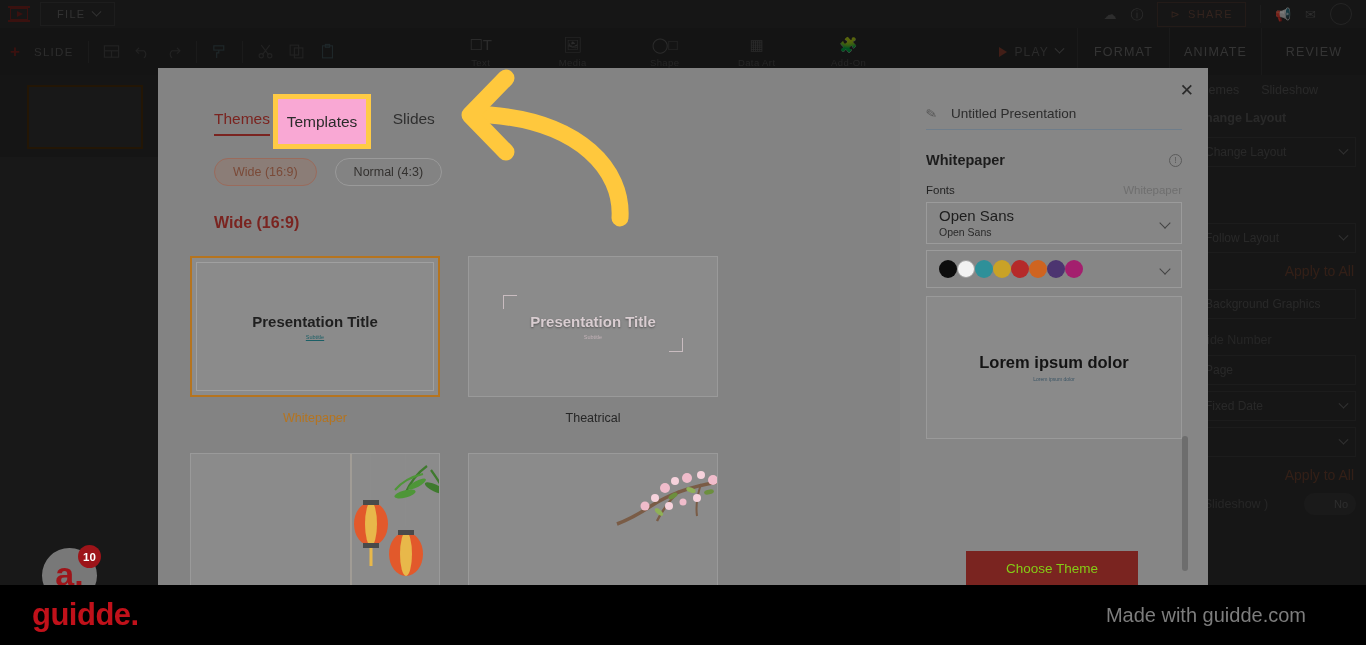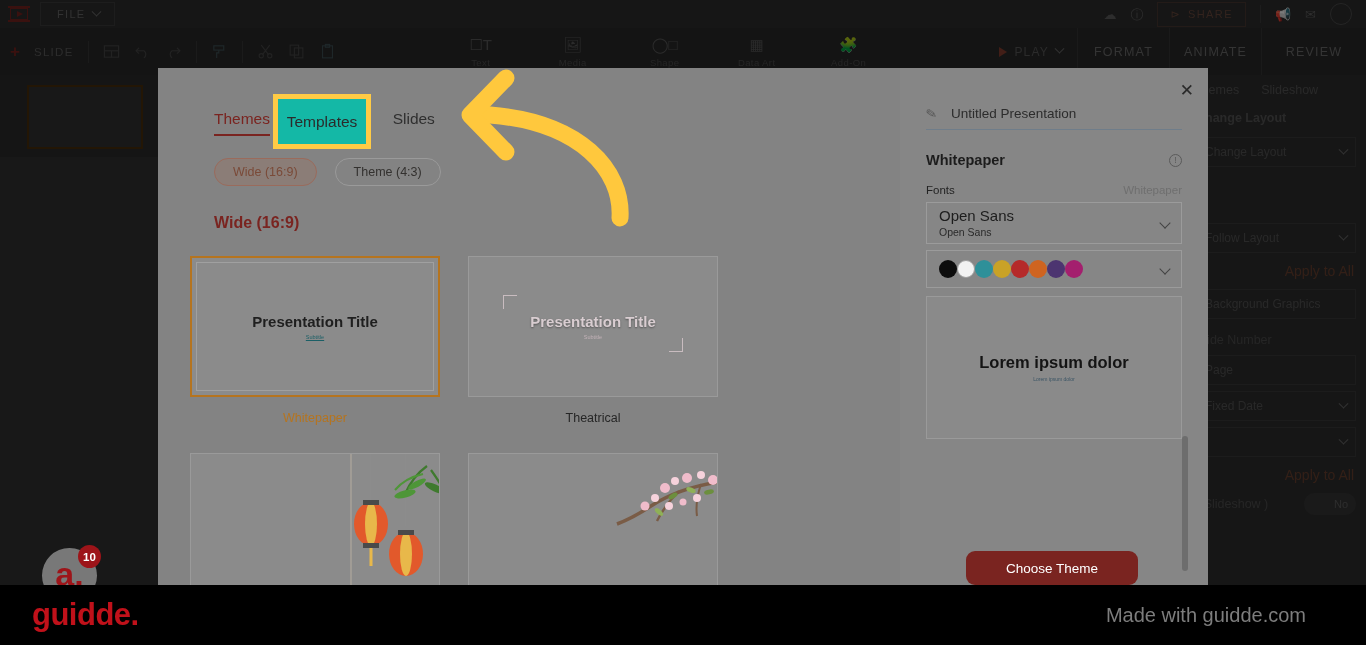--- a/index.html
+++ b/index.html
@@ -118,21 +118,21 @@
   }
 
   .tabs { display: flex; gap: 26px; padding: 42px 0 0 56px; position: relative; }
   .tab { font-size: 15.5px; color: #2f2f2f; padding-bottom: 8px; position: relative; }
   .tab.active { color: #7a2420; }
   .tab.active::after {
     content:''; position: absolute; left: 0; right: 0; bottom: 0; height: 2px; background: #7a2420;
   }
   .tab-hl {
     position: absolute; left: 115px; top: 26px; width: 98px; height: 55px;
-    background: #14b8a6; border: 5px solid #ffcb45; box-sizing: border-box;
+    background: #f9a8d4; border: 5px solid #ffcb45; box-sizing: border-box;
     display: flex; align-items: center; justify-content: center;
     font-size: 15.5px; color: #2b2b2b;
   }
 
   .chips { display: flex; gap: 18px; padding: 22px 0 0 56px; }
   .chip {
     border: 1px solid #8f7a74; border-radius: 16px; padding: 6px 18px; font-size: 12.5px;
     color: #6a4436;
   }
   .chip.on { background: rgba(160,110,90,0.28); border-color: #9a6b5c; color: #7a4a38; }
@@ -219,22 +219,22 @@
     position: relative;
   }
   .lb-title { font-size: 16.5px; font-weight: 700; color: #141414; }
   .lb-sub { font-size: 5px; color: #3b5565; margin-top: 4px; }
   .layout-scroll {
     position: absolute; right: 20px; top: 368px; width: 6px; height: 135px;
     background: #6d6d6d; border-radius: 3px;
   }
   .choose-btn {
     position: absolute; left: 66px; bottom: 0px; width: 172px; height: 34px;
-    background: #7a2420; color: #ffffff; font-size: 13.5px;
-    display: flex; align-items: center; justify-content: center; border-radius: 9px;
+    background: #7a2420; color: #84cc16; font-size: 13.5px;
+    display: flex; align-items: center; justify-content: center;
   }
 
   
   .arrow-svg { position: absolute; left: 420px; top: 60px; width: 230px; height: 170px; }
 
   
   .banner {
     position: absolute; left: 0; bottom: 0; width: 1366px; height: 60px; background: #000000;
     display: flex; align-items: center; z-index: 30;
   }
@@ -417,21 +417,21 @@
 
       <div class="tabs">
         <span class="tab active">Themes</span>
         <span class="tab" style="visibility:hidden">Templates</span>
         <span class="tab">Slides</span>
         <div class="tab-hl">Templates</div>
       </div>
 
       <div class="chips">
         <div class="chip on">Wide (16:9)</div>
-        <div class="chip off">Theme (4:3)</div>
+        <div class="chip off">Normal (4:3)</div>
       </div>
 
       <div class="sec-title">Wide (16:9)</div>
 
       <div class="grid">
 
         <div class="card sel">
           <div class="frame">
             <div class="inner">
               <div class="p-title">Presentation Title</div>

